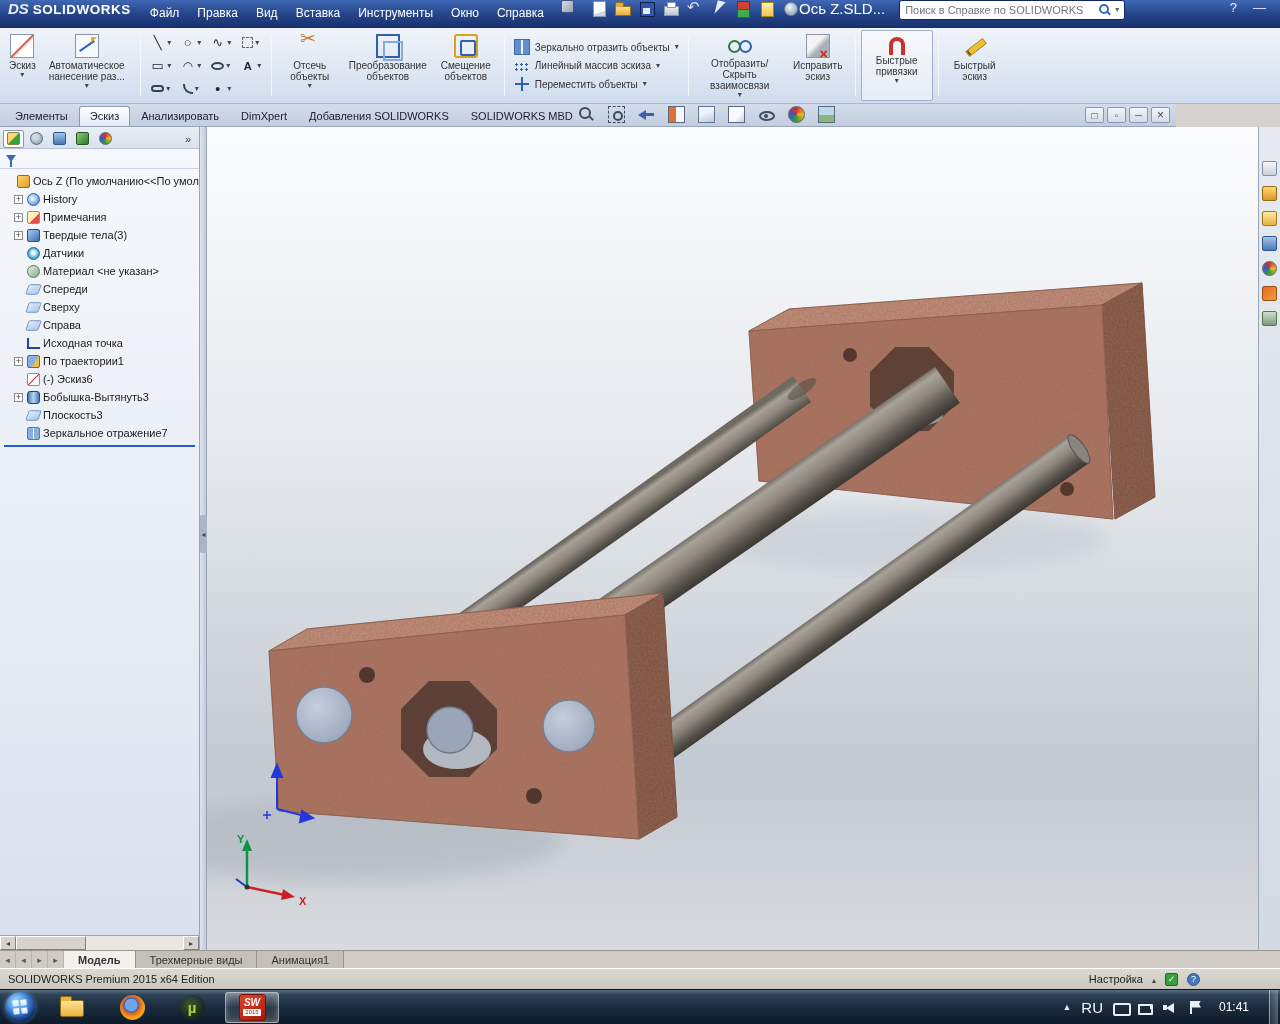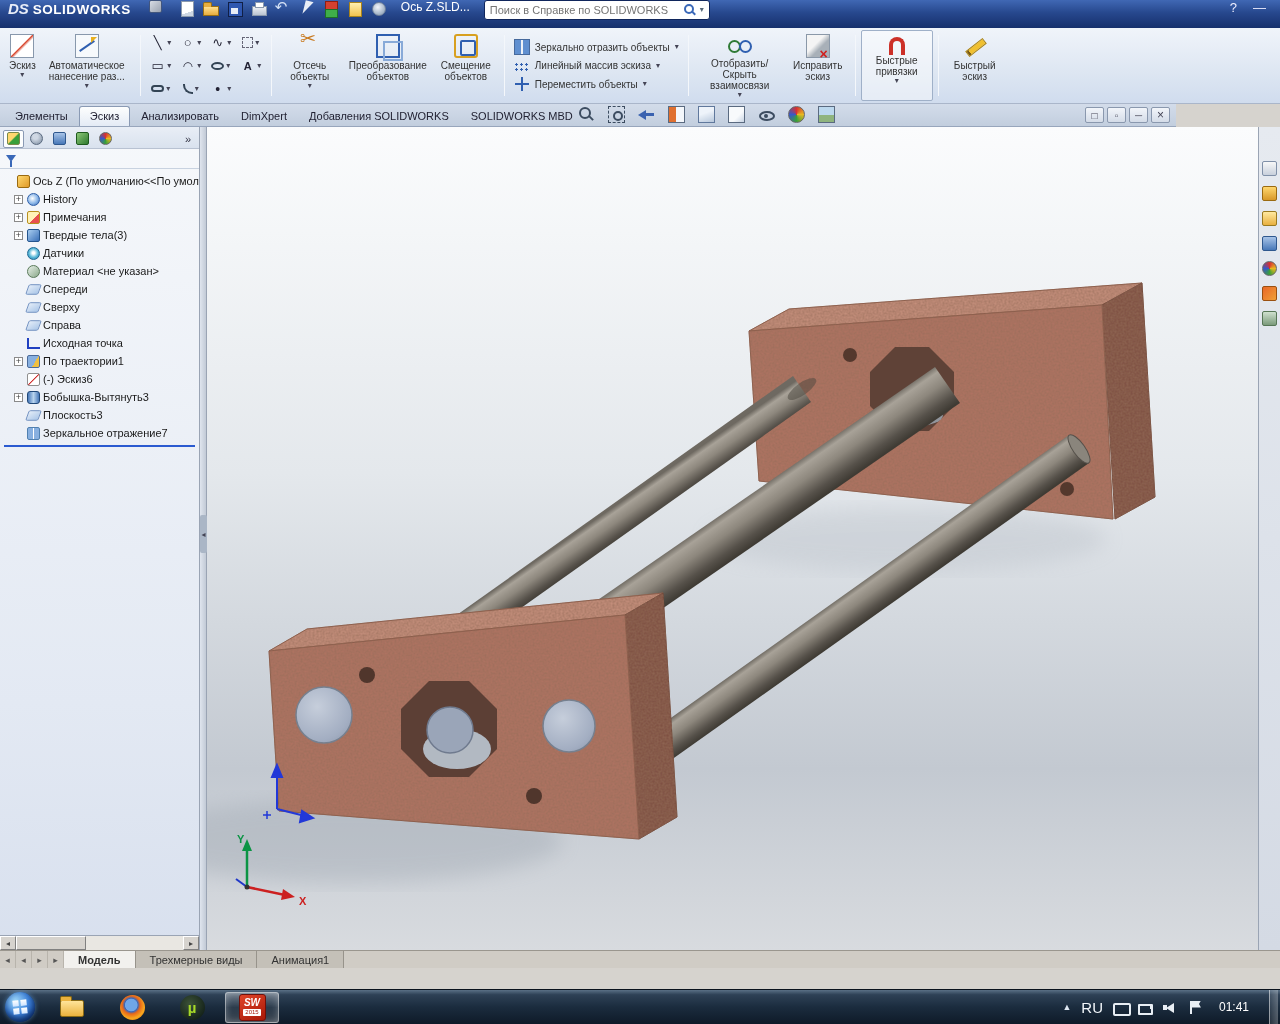--- a/index.html
+++ b/index.html
@@ -23,21 +23,21 @@
 .save-icon::before{content:"";position:absolute;left:2px;top:2px;width:13px;height:13px;background:#2f57b0;border:1px solid #101f46}
 .save-icon::after{content:"";position:absolute;left:5px;top:8px;width:7px;height:6px;background:#e8edf6}
 .print-icon::before{content:"";position:absolute;left:2px;top:6px;width:13px;height:8px;background:linear-gradient(#eef1f6,#b9c3d1);border:1px solid #8a99ad}
 .print-icon::after{content:"";position:absolute;left:5px;top:2px;width:7px;height:4px;background:#fff;border:1px solid #8a99ad}
 .undo-icon::before{content:"↶";position:absolute;left:1px;top:-2px;font-size:15px;color:#d5e2f6}
 .select-icon::before{content:"";position:absolute;left:6px;top:1px;border-left:8px solid #e9eef6;border-bottom:14px solid transparent;transform:rotate(14deg)}
 .rebuild-icon::before{content:"";position:absolute;left:3px;top:1px;width:11px;height:7px;background:#d44030;border:1px solid #8e1e12}
 .rebuild-icon::after{content:"";position:absolute;left:3px;top:9px;width:11px;height:7px;background:#3fae4a;border:1px solid #1d6e26}
 .file-properties-icon::before{content:"";position:absolute;left:3px;top:2px;width:11px;height:13px;background:linear-gradient(#fff0b0,#f2c24e);border:1px solid #a8831c}
 .options-icon::before{content:"";position:absolute;left:2px;top:2px;width:12px;height:12px;border-radius:50%;background:radial-gradient(circle at 40% 35%,#f2f5fa,#9fb0c4 70%);border:1px solid #70809a}
-.doc-title{margin-left:14px;font-size:12px;white-space:nowrap}
+.doc-title{margin-left:0;font-size:15px;white-space:nowrap}
 .searchbox{margin-left:14px;width:226px;height:20px;background:#fff;border-radius:3px;border:1px solid #10265c;display:flex;align-items:center;padding:0 5px;gap:4px}
 .searchbox input{flex:1;border:none;outline:none;font-size:11px;color:#666;font-family:inherit;background:transparent;min-width:0}
 .search-mag{width:12px;height:12px;position:relative;flex:0 0 12px}
 .search-mag::before{content:"";position:absolute;left:0;top:0;width:6px;height:6px;border:2px solid #3a68b8;border-radius:50%}
 .search-mag::after{content:"";position:absolute;left:7px;top:8px;width:5px;height:2px;background:#3a68b8;transform:rotate(45deg)}
 .dd{font-size:8px;color:#445;line-height:8px}
 .dd::after{content:"▾"}
 .searchbox .dd{color:#567}
 .tb-right{margin-left:auto;display:flex;align-items:center;gap:16px;padding-right:14px;font-size:13px;color:#eef}
 
@@ -211,20 +211,30 @@
 </head>
 <body>
 
 <div id="root">
 
   <div id="titlebar">
     <div class="logo">
       <span class="logo-mark">DS</span>
       <span class="logo-text">SOLIDWORKS</span>
     </div>
+    <div class="menus">
+
+    <span class="menu">Файл</span>
+        <span class="menu">Правка</span>
+        <span class="menu">Вид</span>
+        <span class="menu">Вставка</span>
+        <span class="menu">Инструменты</span>
+        <span class="menu">Окно</span>
+        <span class="menu">Справка</span>
+      </div>
     <span class="pin-icon"></span>
     <div class="qbar">
 
     <span class="qicon new-document-icon"></span>
         <span class="qicon open-document-icon"></span>
         <span class="qicon save-icon"></span>
         <span class="qicon print-icon"></span>
         <span class="qicon undo-icon"></span>
         <span class="qicon select-icon"></span>
         <span class="qicon rebuild-icon"></span>
@@ -630,20 +640,29 @@
     <span class="mt-btn mt-right"></span>
     <span class="mt-btn mt-right"></span>
     <span style="display:flex">
 
     <span class="mtab active">Модель</span>
         <span class="mtab">Трехмерные виды</span>
         <span class="mtab">Анимация1</span>
       </span>
   </div>
 
+  <div id="statusbar">
+    <span>SOLIDWORKS Premium 2015 x64 Edition</span>
+    <div class="sb-right">
+      <span>Настройка</span>
+      <span class="sb-dd"></span>
+      <span class="green-check-icon"></span>
+      <span class="sb-help-icon"></span>
+    </div>
+  </div>
 
   <div id="taskbar">
     <div class="start-orb"></div>
     <div class="task-tile">
       <span class="explorer-icon"></span>
     </div>
     <div class="task-tile">
       <span class="firefox-icon"></span>
     </div>
     <div class="task-tile">

